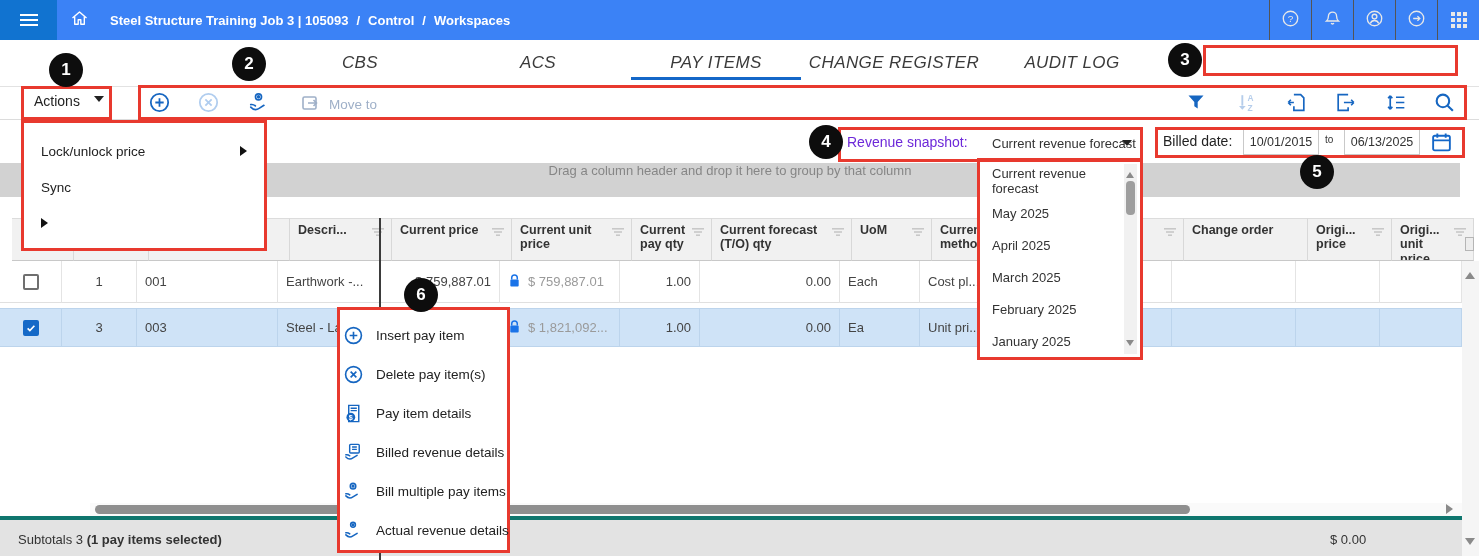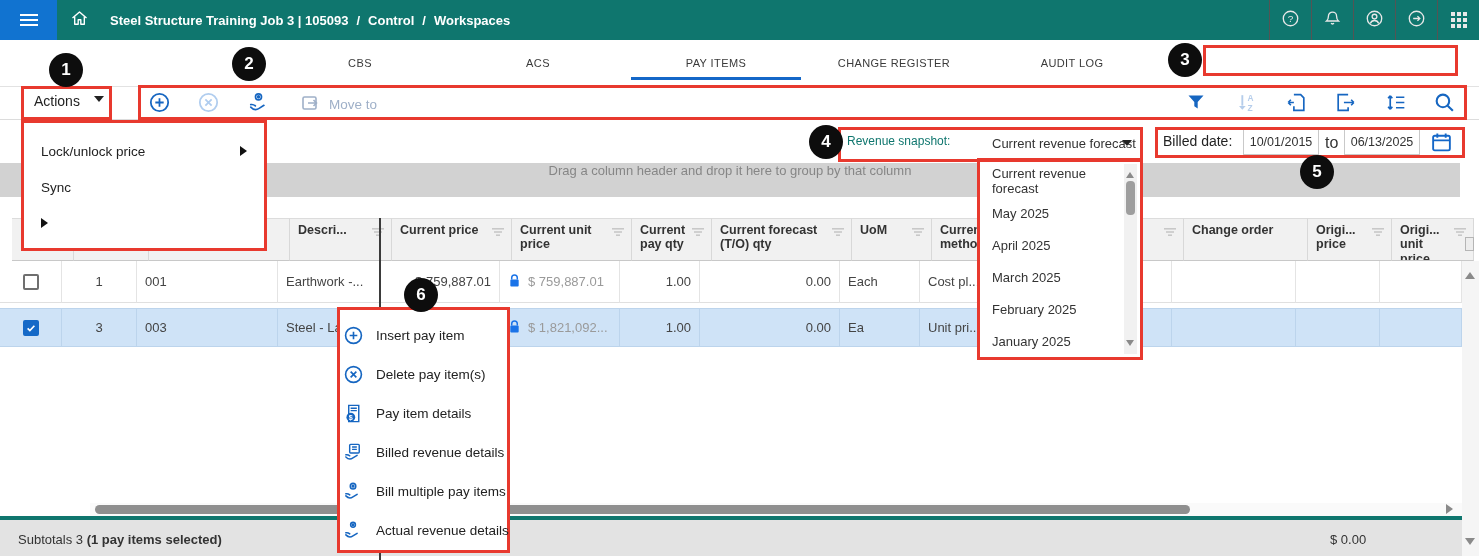--- a/index.html
+++ b/index.html
@@ -2,61 +2,61 @@
 <html><head>
 <meta charset="utf-8">
 <style>
   * { box-sizing: border-box; margin: 0; padding: 0; }
   html,body { background:#fff; }
   .screen {
     position: relative; width: 1479px; height: 560px; overflow: hidden;
     font-family: "Liberation Sans", sans-serif; background:#fff;
   }
   
-  .topbar { position:absolute; left:0; top:0; width:1479px; height:40px; background:#0f766e; }
+  .topbar { position:absolute; left:0; top:0; width:1479px; height:40px; background:#3b82f6; }
   .hamburger { position:absolute; left:0; top:0; width:57px; height:40px; background:#1173d0;
     display:flex; align-items:center; justify-content:center; cursor:pointer; }
   .hamburger .bars { width:18px; }
   .hamburger .bars i { display:block; height:2px; background:#fff; margin:3px 0; }
   .home-btn { position:absolute; left:57px; top:0; width:44px; height:40px; display:flex; align-items:center; justify-content:center; }
   .breadcrumb { position:absolute; left:110px; top:0; height:40px; display:flex; align-items:center;
     color:#fff; font-size:13px; font-weight:bold; }
   .breadcrumb .sep { margin:0 8px; font-weight:bold; }
   .tb-icons { position:absolute; right:0; top:0; height:40px; display:flex; }
   .tb-icon { width:42px; height:40px; display:flex; align-items:center; justify-content:center; border-left:1px solid #545454; cursor:pointer; }
   .apps-grid { display:grid; grid-template-columns:repeat(3,4px); grid-gap:2px; }
   .apps-grid i { width:4px; height:4px; background:#e8e8e8; display:block; }
   
   .tabsrow { position:absolute; left:0; top:40px; width:1479px; height:46px; background:#fff; }
   .tabs { position:absolute; left:271px; top:0; width:890px; height:46px; display:flex; }
   .tab { flex:1; display:flex; align-items:center; justify-content:center; position:relative;
-    font-size:11px; color:#3a3a3a; letter-spacing:.4px; cursor:pointer; }
+    font-size:17px; color:#3a3a3a; letter-spacing:.4px; cursor:pointer;font-style:italic; }
   .tab .tab-underline { position:absolute; left:4px; right:4px; bottom:6px; height:3px; background:#1467c8; }
   
   .view-label { position:absolute; left:1213px; top:50px; font-size:15px; color:#9b9b9b; }
   .view-sep { position:absolute; left:1303px; top:49px; width:1px; height:24px; background:#d0d0d0; }
   .view-value { position:absolute; left:1317px; top:52px; font-size:13.5px; color:#222; }
   .caret { width:0; height:0; border:5px solid transparent; border-top:6px solid #222; }
   .view-caret { position:absolute; left:1436px; top:58px; }
   
   .toolbarrow { position:absolute; left:0; top:86px; width:1479px; height:34px; background:#fff;
     border-top:1px solid #e2e2e2; border-bottom:1px solid #dcdcdc; }
   .actions-btn { position:absolute; left:34px; top:93px; display:flex; align-items:center; cursor:pointer; }
   .actions-btn span { font-size:14px; color:#222; margin-right:14px; }
   .tool-ic { position:absolute; top:92px; width:24px; height:24px; display:flex; align-items:center; justify-content:center; cursor:pointer; }
   .moveto { position:absolute; left:300px; top:92px; display:flex; align-items:center; color:#9fb0c8; font-size:13.5px; }
   .moveto svg { margin-right:7px; }
   
-  .rev-label { position:absolute; left:847px; top:134px; font-size:12px; color:#0f766e; }
+  .rev-label { position:absolute; left:847px; top:134px; font-size:14px; color:#6d28d9; }
   .rev-value { position:absolute; left:992px; top:136px; font-size:13px; color:#333; }
   .rev-caret { position:absolute; left:1122px; top:140px; }
   .billed-label { position:absolute; left:1163px; top:133px; font-size:14px; color:#222; }
   .date-input { position:absolute; top:129px; width:76px; height:26px; border:1px solid #c9c9c9; background:#fff;
     font-family:"Liberation Sans", sans-serif; font-size:12.5px; color:#333; text-align:center; }
-  .to-label { position:absolute; left:1325px; top:134px; font-size:16px; color:#333; }
+  .to-label { position:absolute; left:1325px; top:134px; font-size:10px; color:#333; }
   .cal-btn { position:absolute; left:1430px; top:131px; cursor:pointer; }
   
   .groupbar { position:absolute; left:0; top:163px; width:1460px; height:34px; background:#d2d2d2;
     display:flex; justify-content:center; }
   .groupbar span { color:#868686; font-size:13px; }
   
   .grid-cols { display:grid; grid-template-columns:62px 75px 141px 102px 120px 120px 80px 140px 80px 252px 124px 84px 82px; }
   .thead { position:absolute; left:12px; top:218px; width:1462px; height:43px; }
   .th { background:#f1f1f1; border-top:1px solid #dcdcdc; border-right:1px solid #d8d8d8; border-bottom:1px solid #c8c8c8;
     padding:4px 6px 2px 8px; display:flex; justify-content:space-between; align-items:flex-start;

